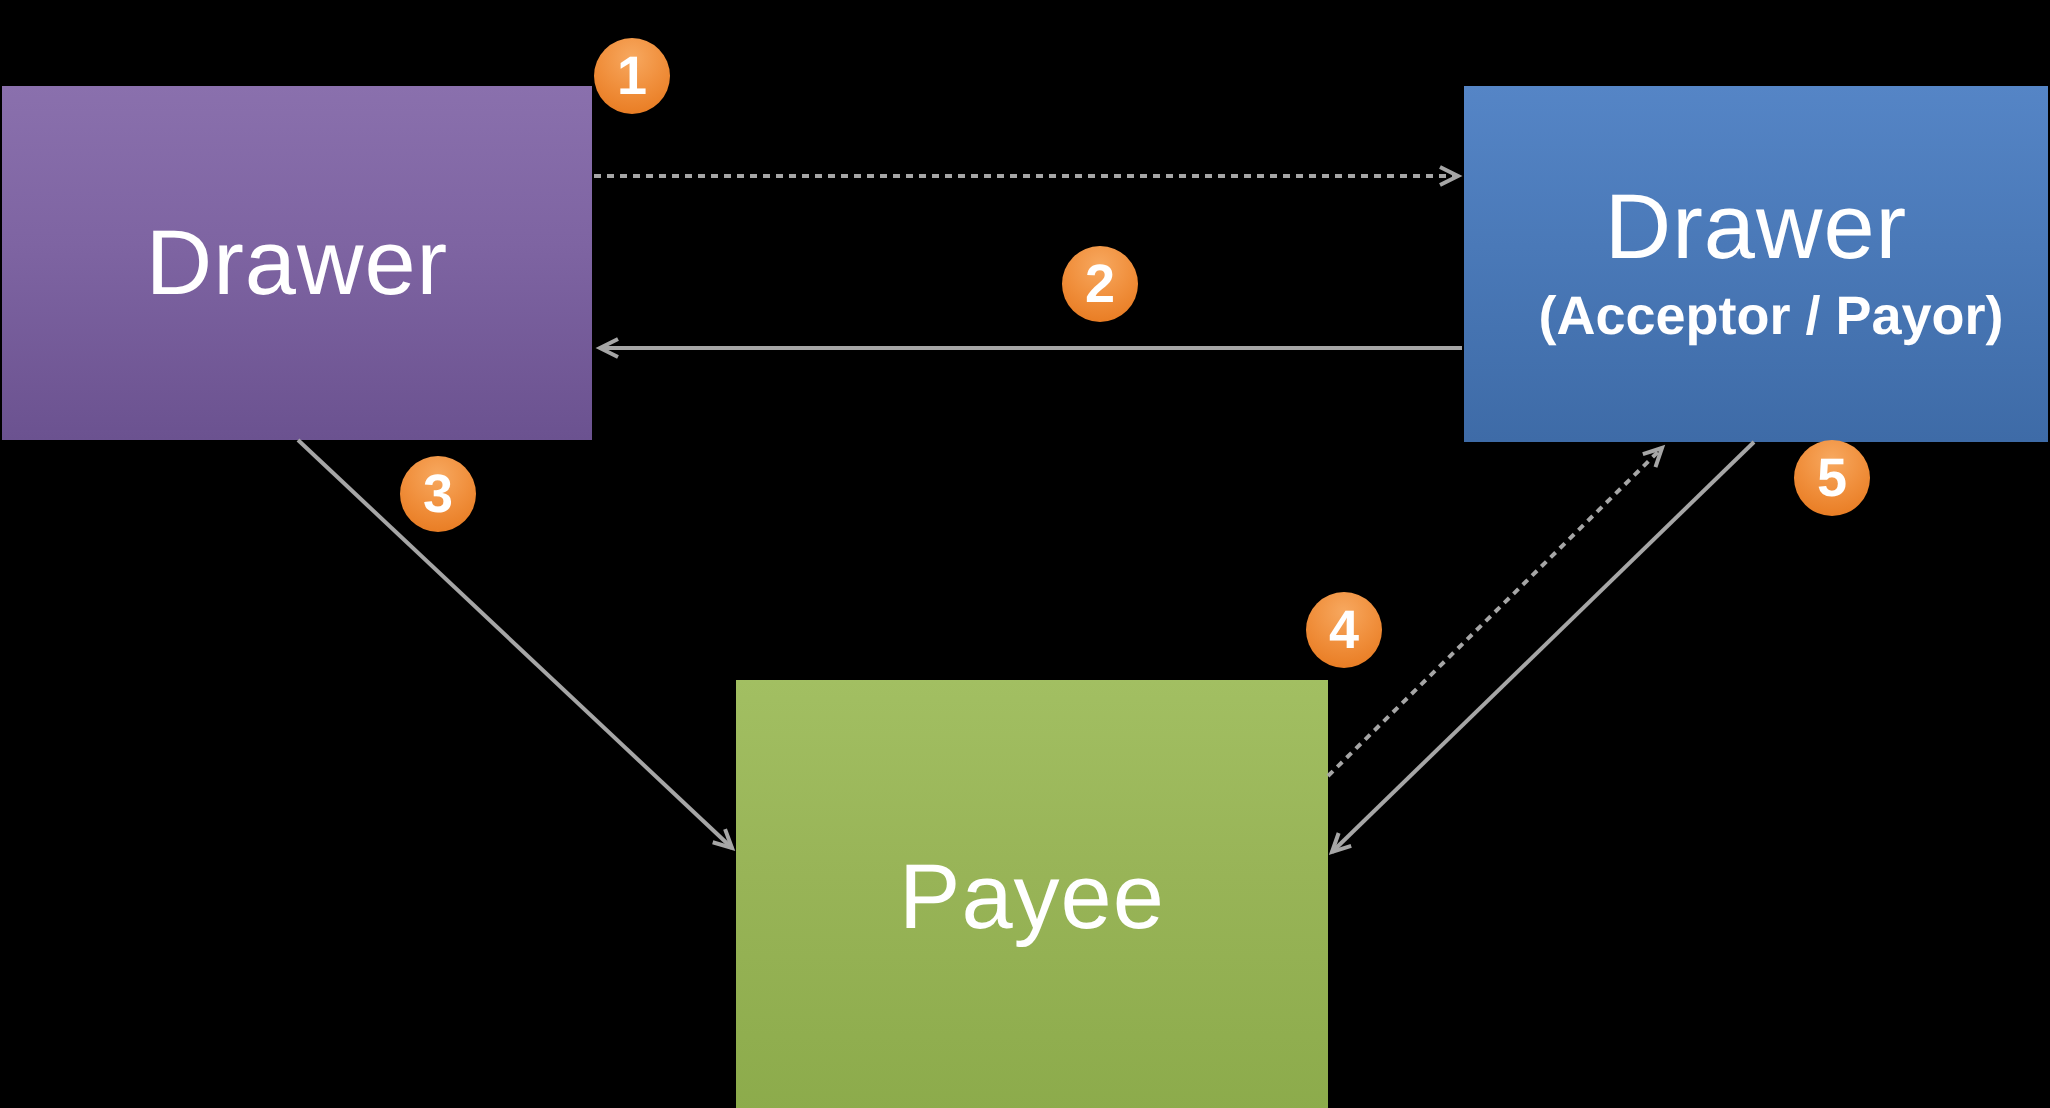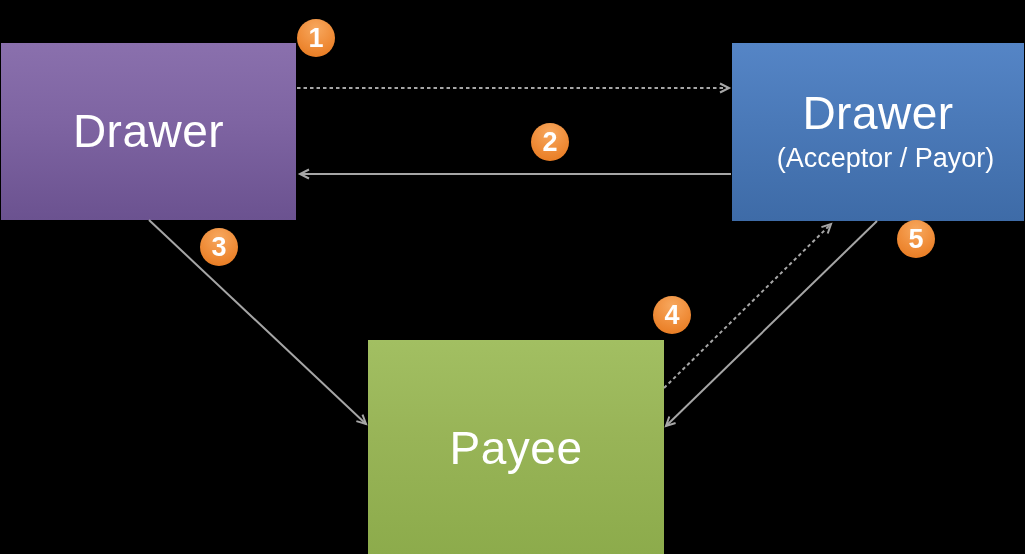--- a/index.html
+++ b/index.html
@@ -46,21 +46,21 @@
   }
   .node-label {
     font-size: 46px;
     line-height: 1.12;
     font-weight: 400;
     letter-spacing: 0.5px;
   }
   .node-sublabel {
     font-size: 27px;
     line-height: 1.25;
-    font-weight: 400;
+    font-weight: 700;
     margin-top: 2px;
     margin-left: 15px;
   }
   .badge {
     position: absolute;
     width: 38px;
     height: 38px;
     border-radius: 50%;
     background: radial-gradient(circle at 50% 26%, #f7a85f 0%, #f08f3c 48%, #ea8028 78%, #e2751d 100%);
     color: #ffffff;

